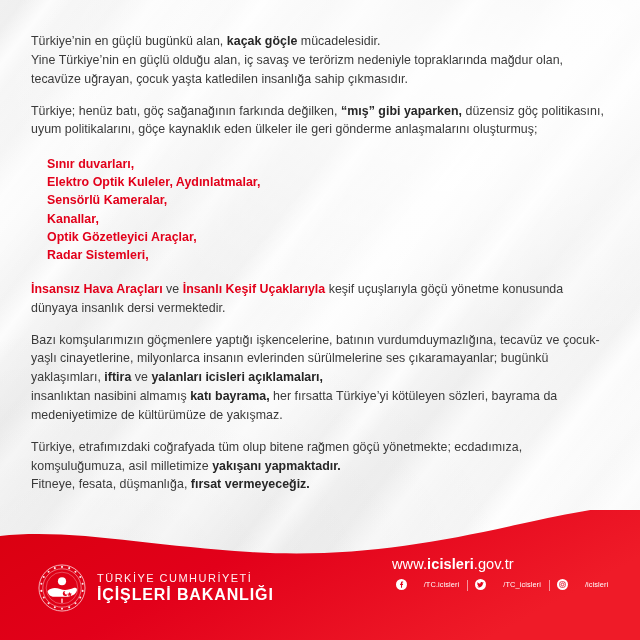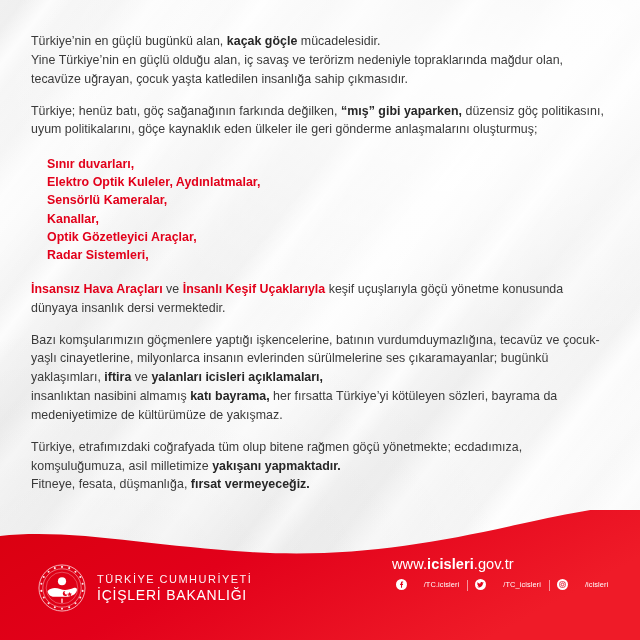--- a/index.html
+++ b/index.html
@@ -93,21 +93,21 @@
     position:absolute;left:38px;top:30px;
     display:flex;align-items:center;gap:11px;
   }
   .seal{width:48px;height:48px;display:block;}
   .brandtext{line-height:1;}
   .brandtext .t1{
     color:#ffffff;font-size:11px;letter-spacing:.135em;font-weight:400;
     opacity:.95;display:block;
   }
   .brandtext .t2{
-    color:#ffffff;font-size:14px;letter-spacing:.055em;font-weight:400;
+    color:#ffffff;font-size:16px;letter-spacing:.055em;font-weight:700;
     display:block;margin-top:3px;
   }
   .web{
     position:absolute;right:28px;top:22px;text-align:left;width:220px;
   }
   .web .url{
     color:#ffffff;font-size:14.6px;letter-spacing:.004em;white-space:nowrap;
     font-weight:300;
   }
   .web .url b{font-weight:700;}

